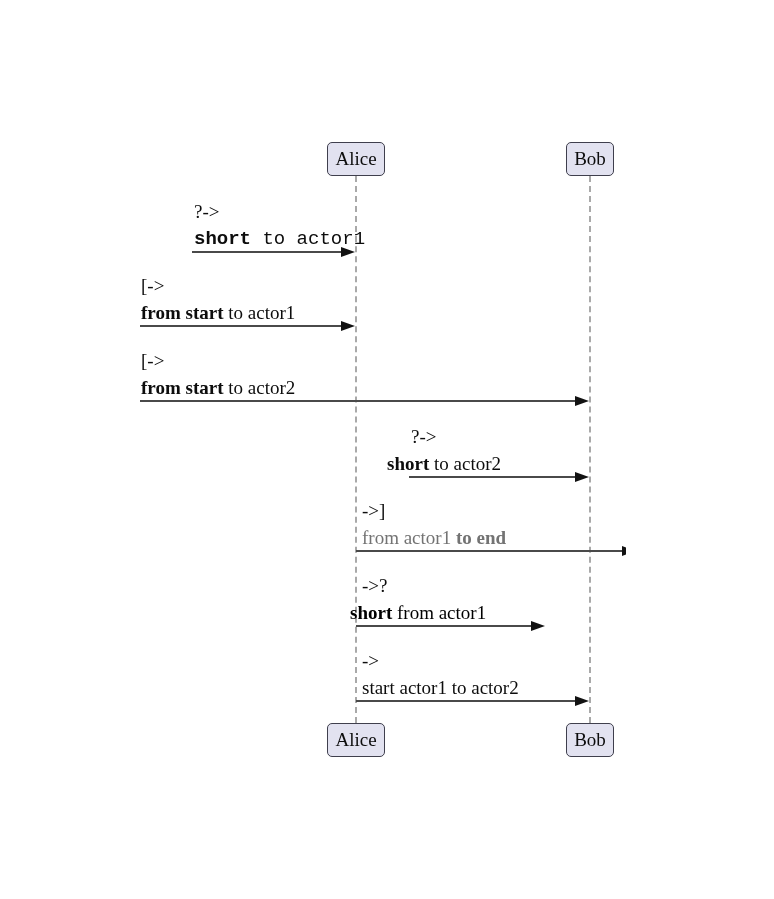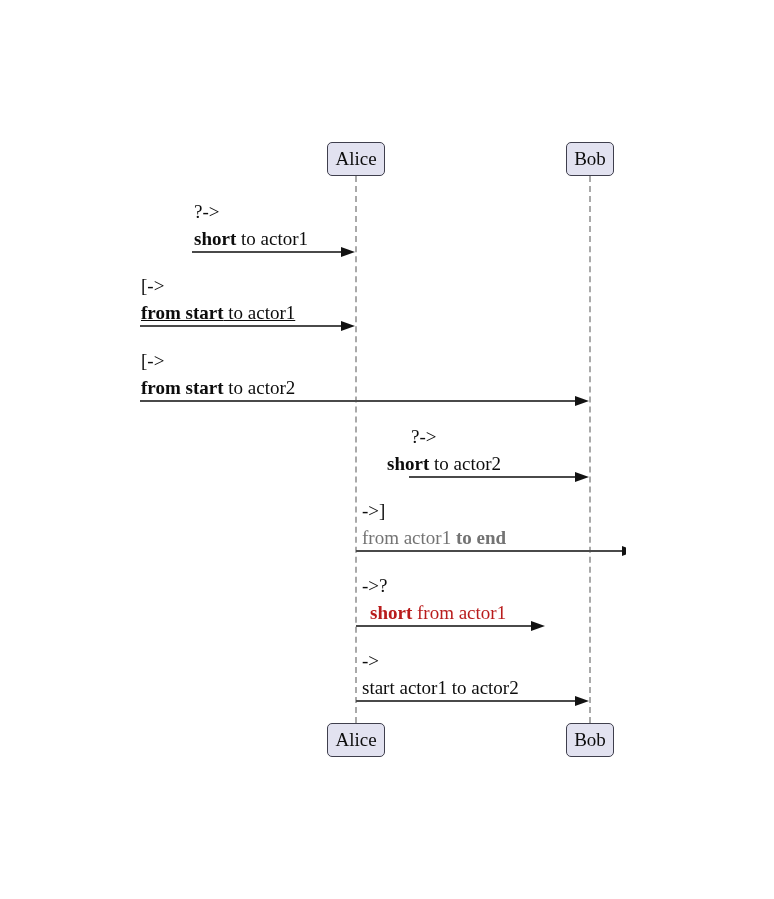--- a/index.html
+++ b/index.html
@@ -70,40 +70,40 @@
       <span>Alice</span>
     </div>
     <div class="lifeline" style="left: 589px; top: 176px; height: 547px; border-left-color: rgb(169, 169, 169);"></div>
     <div class="actor-box" style="left: 566px; top: 142px; width: 48px; height: 34px; background: rgb(226, 226, 240); border-color: rgb(63, 63, 77);">
       <span>Bob</span>
     </div>
     <div class="actor-box" style="left: 566px; top: 723px; width: 48px; height: 34px; background: rgb(226, 226, 240); border-color: rgb(63, 63, 77);">
       <span>Bob</span>
     </div>
     <div class="msg-prefix" style="left: 194px; top: 201px; color: rgb(13, 13, 13);">?-&gt;</div>
-    <div class="msg-label" style="left: 194px; top: 228px; color: rgb(13, 13, 13);"><span class="b">short</span><span> to actor1</span></div>
+    <div class="msg-label" style="left: 194px; top: 228px; color: rgb(13, 13, 13); font-family: Liberation Mono, monospace;"><span class="b">short</span><span> to actor1</span></div>
     <div class="msg-line" style="left: 192px; top: 251px; width: 159px; background: rgb(74, 74, 74);"></div>
     <div class="msg-head" style="left: 341px; top: 247px; border-left-color: rgb(18, 18, 18);"></div>
     <div class="msg-prefix" style="left: 141px; top: 275px; color: rgb(13, 13, 13);">[-&gt;</div>
-    <div class="msg-label" style="left: 141px; top: 302px; color: rgb(13, 13, 13); text-decoration: underline;"><span class="b">from start</span><span> to actor1</span></div>
+    <div class="msg-label" style="left: 141px; top: 302px; color: rgb(13, 13, 13);"><span class="b">from start</span><span> to actor1</span></div>
     <div class="msg-line" style="left: 140px; top: 325px; width: 211px; background: rgb(74, 74, 74);"></div>
     <div class="msg-head" style="left: 341px; top: 321px; border-left-color: rgb(18, 18, 18);"></div>
     <div class="msg-prefix" style="left: 141px; top: 350px; color: rgb(13, 13, 13);">[-&gt;</div>
     <div class="msg-label" style="left: 141px; top: 377px; color: rgb(13, 13, 13);"><span class="b">from start</span><span> to actor2</span></div>
     <div class="msg-line" style="left: 140px; top: 400px; width: 445px; background: rgb(74, 74, 74);"></div>
     <div class="msg-head" style="left: 575px; top: 396px; border-left-color: rgb(18, 18, 18);"></div>
     <div class="msg-prefix" style="left: 411px; top: 426px; color: rgb(13, 13, 13);">?-&gt;</div>
     <div class="msg-label" style="left: 387px; top: 453px; color: rgb(13, 13, 13);"><span class="b">short</span><span> to actor2</span></div>
     <div class="msg-line" style="left: 409px; top: 476px; width: 176px; background: rgb(74, 74, 74);"></div>
     <div class="msg-head" style="left: 575px; top: 472px; border-left-color: rgb(18, 18, 18);"></div>
     <div class="msg-prefix" style="left: 362px; top: 500px; color: rgb(13, 13, 13);">-&gt;]</div>
     <div class="msg-label" style="left: 362px; top: 527px; color: #737373;"><span>from actor1 </span><span class="b">to end</span></div>
     <div class="msg-line" style="left: 356px; top: 550px; width: 276px; background: rgb(74, 74, 74);"></div>
     <div class="msg-head" style="left: 622px; top: 546px; border-left-color: rgb(18, 18, 18);"></div>
     <div class="msg-prefix" style="left: 362px; top: 575px; color: rgb(13, 13, 13);">-&gt;?</div>
-    <div class="msg-label" style="left: 370px; top: 602px; color: #b91c1c; text-align: right;"><span class="b">short</span><span> from actor1</span></div>
+    <div class="msg-label" style="left: 350px; top: 602px; color: #000000; text-align: right;"><span class="b">short</span><span> from actor1</span></div>
     <div class="msg-line" style="left: 356px; top: 625px; width: 185px; background: rgb(74, 74, 74);"></div>
     <div class="msg-head" style="left: 531px; top: 621px; border-left-color: rgb(18, 18, 18);"></div>
     <div class="msg-prefix" style="left: 362px; top: 650px; color: rgb(13, 13, 13);">-&gt;</div>
     <div class="msg-label" style="left: 362px; top: 677px; color: rgb(13, 13, 13);"><span>start actor1 to actor2</span></div>
     <div class="msg-line" style="left: 356px; top: 700px; width: 229px; background: rgb(74, 74, 74);"></div>
     <div class="msg-head" style="left: 575px; top: 696px; border-left-color: rgb(18, 18, 18);"></div>
   </div>
 
 </body></html>

